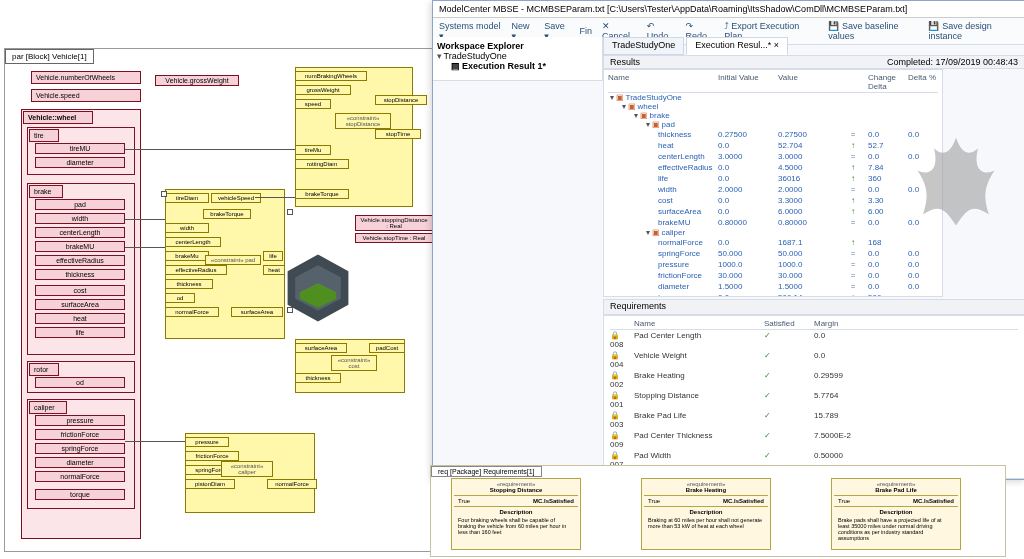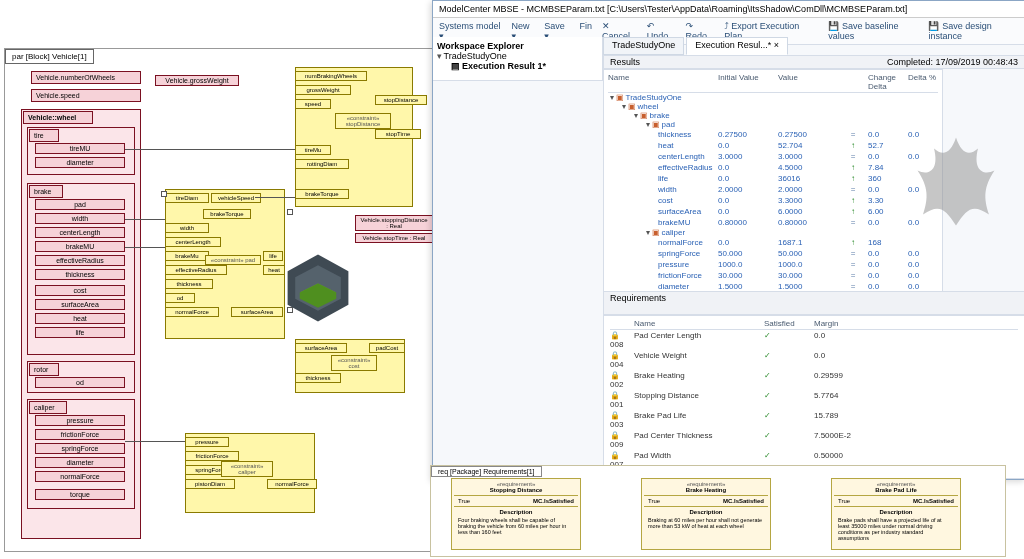--- a/index.html
+++ b/index.html
@@ -32,21 +32,21 @@
   .logo-badge { position:absolute; left:280px; top:250px; width:76px; height:76px; }
   .logo-badge svg { width:100%; height:100%; }
 
   
   .mc-window {
     position: absolute; left: 432px; top: 0; width: 594px; height: 480px;
     border: 1px solid #8ba6c5; background: #f6f8fb;
     box-shadow: -2px 2px 6px rgba(0,0,0,.15);
   }
   .mc-title { background:#fff; padding:3px 6px; font-size:9px; border-bottom:1px solid #ccc; }
-  .mc-toolbar { display:flex; gap:10px; padding:3px 6px; background:#fafbfd; border-bottom:1px solid #d6dde8; font-size:9px; color:#2b4f77; }
+  .mc-toolbar { display:flex; gap:10px; padding:3px 6px; background:#fafbfd; border-bottom:1px solid #d6dde8; font-size:9px; color:#2b4f77;align-items:center; }
   .mc-toolbar span { cursor:pointer; }
   .mc-left-pane {
     position:absolute; left:0; top:36px; width:170px; height:44px;
     border-right:1px solid #d6dde8; border-bottom:1px solid #d6dde8; background:#fff; font-size:9px; padding:4px;
   }
   .mc-tabs { position:absolute; left:170px; top:36px; height:18px; display:flex; font-size:9px; }
   .mc-tab { padding:2px 8px; border:1px solid #cfd8e4; background:#f1f4f8; margin-right:2px; cursor:pointer; }
   .mc-tab.active { background:#fff; border-bottom-color:#fff; }
   .mc-results-head { position:absolute; left:170px; top:54px; right:0; height:14px;
     background:#f0f2f6; border:1px solid #d6dde8; font-size:9px; padding:1px 6px; display:flex; justify-content:space-between; }
@@ -57,21 +57,21 @@
   .mc-results-body { position:absolute; left:170px; top:68px; width:340px; bottom:182px; overflow:hidden; background:#fff; border:1px solid #d6dde8; padding:2px 4px; }
   .tree-indent-0 { padding-left: 2px; color:#2b62b5; }
   .tree-indent-1 { padding-left: 14px; color:#2b62b5; }
   .tree-indent-2 { padding-left: 26px; color:#2b62b5; }
   .tree-indent-3 { padding-left: 38px; color:#2b62b5; }
   .mc-grid-row .iv, .mc-grid-row .v, .mc-grid-row .d1, .mc-grid-row .d2 { color:#2b62b5; }
   .mc-grid-row .eq { color:#5a7ba8; text-align:center; }
   .arrow-up::before { content:"↑"; color:#2a8a2a; }
   .phoenix { position:absolute; right:14px; top:120px; width:110px; height:110px; opacity:.5; }
 
-  .mc-reqs-head { position:absolute; left:170px; bottom:164px; right:0; height:24px; background:#f0f2f6;
+  .mc-reqs-head { position:absolute; left:170px; bottom:164px; right:0; height:16px; background:#f0f2f6;
     border:1px solid #d6dde8; font-size:9px; padding:1px 6px; }
   .mc-reqs-body { position:absolute; left:170px; bottom:0; right:0; height:164px; background:#fff;
     border:1px solid #d6dde8; padding:2px 6px; font-size:8px; overflow:hidden; }
   .req-grid-head, .req-grid-row {
     display:grid; grid-template-columns: 24px 130px 50px 60px; font-size:8px; padding:1px 0; color:#333;
   }
   .req-grid-head { color:#4a5b70; border-bottom:1px solid #d6dde8; }
   .check { color:#2a8a2a; }
 
   .req-strip { position:absolute; left:430px; bottom:2px; width:576px; height:92px; background:#fff; border:1px solid #c8c2a0; }

